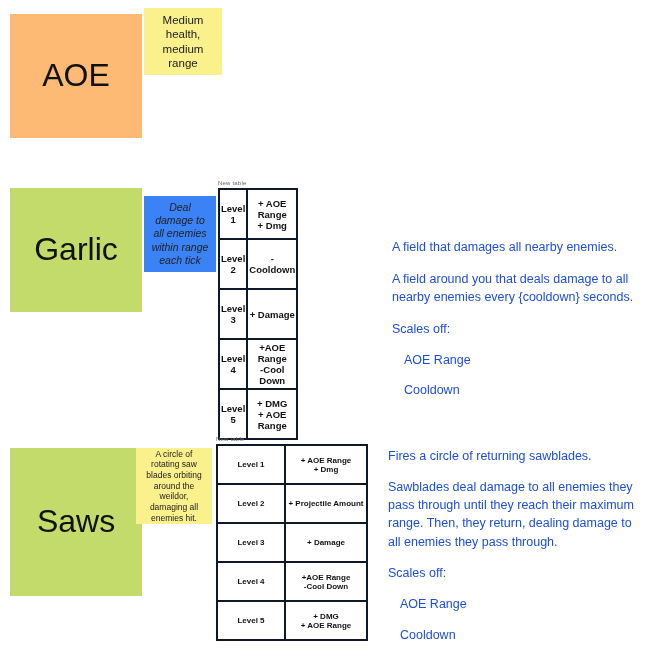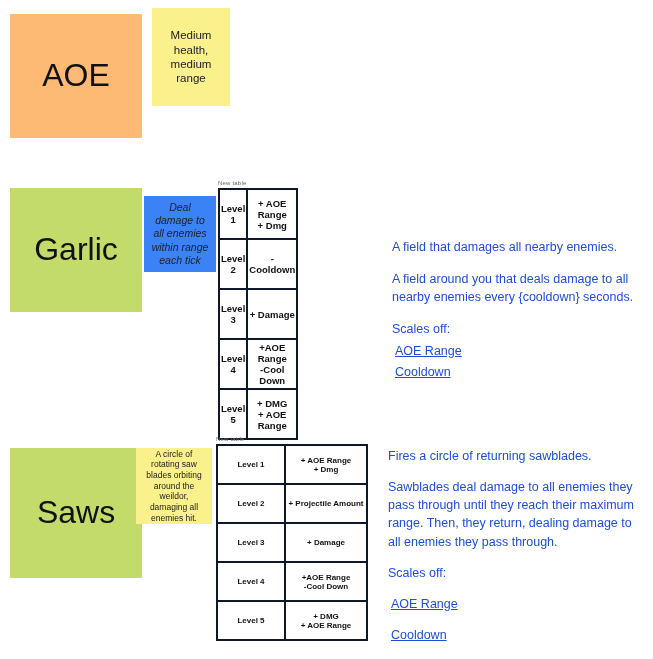--- a/index.html
+++ b/index.html
@@ -42,24 +42,23 @@
   
   #note-aoe {
     left: 10px; top: 14px;
     width: 132px; height: 124px;
     background: #F79646;
   }
   #note-aoe .note-title { font-size: 32px; }
 
   #note-aoe-desc {
     left: 144px; top: 8px;
-    width: 78px; height: 98px;
+    width: 78px; height: 67px;
     background: #FAF08C;
     padding: 8px 6px;
-    margin-left: 8px;
   }
   #note-aoe-desc .note-small { font-size: 11.5px; }
 
   
   #note-garlic {
     left: 10px; top: 188px;
     width: 132px; height: 124px;
     background: #C2DB6A;
   }
   #note-garlic .note-title { font-size: 32px; }
@@ -68,21 +67,21 @@
     left: 144px; top: 196px;
     width: 72px; height: 76px;
     background: #FAF08C;
     padding: 6px 5px;
   }
   #note-garlic-desc .note-small { font-size: 10.5px; }
 
   
   #note-saws {
     left: 10px; top: 448px;
-    width: 132px; height: 130px;
+    width: 132px; height: 148px;
     background: #C2DB6A;
   }
   #note-saws .note-title { font-size: 32px; }
 
   #note-saws-desc {
     left: 136px; top: 448px;
     width: 76px; height: 76px;
     background: #FAF08C;
     padding: 6px 5px;
   }
@@ -122,21 +121,21 @@
   
   .desc-block {
     position: absolute;
     font-size: 12.5px;
     line-height: 1.45;
     color: #1d4ed8;
   }
   .desc-block p { margin: 0 0 14px 0; }
   .desc-block p.last { margin-bottom: 0; }
   .desc-block .scales-label { margin: 0; }
-  .desc-block .scale-item { margin: 3px; text-decoration: underline; }
+  .desc-block .scale-item { margin: 12px; }
 
   #desc-garlic { left: 392px; top: 238px; width: 250px; }
   #desc-saws { left: 388px; top: 447px; width: 258px; }
   #desc-saws p { margin-bottom: 13px; }
 </style>
 </head>
 <body style="background: rgb(255, 255, 255);">
 
 <div class="canvas">
 

